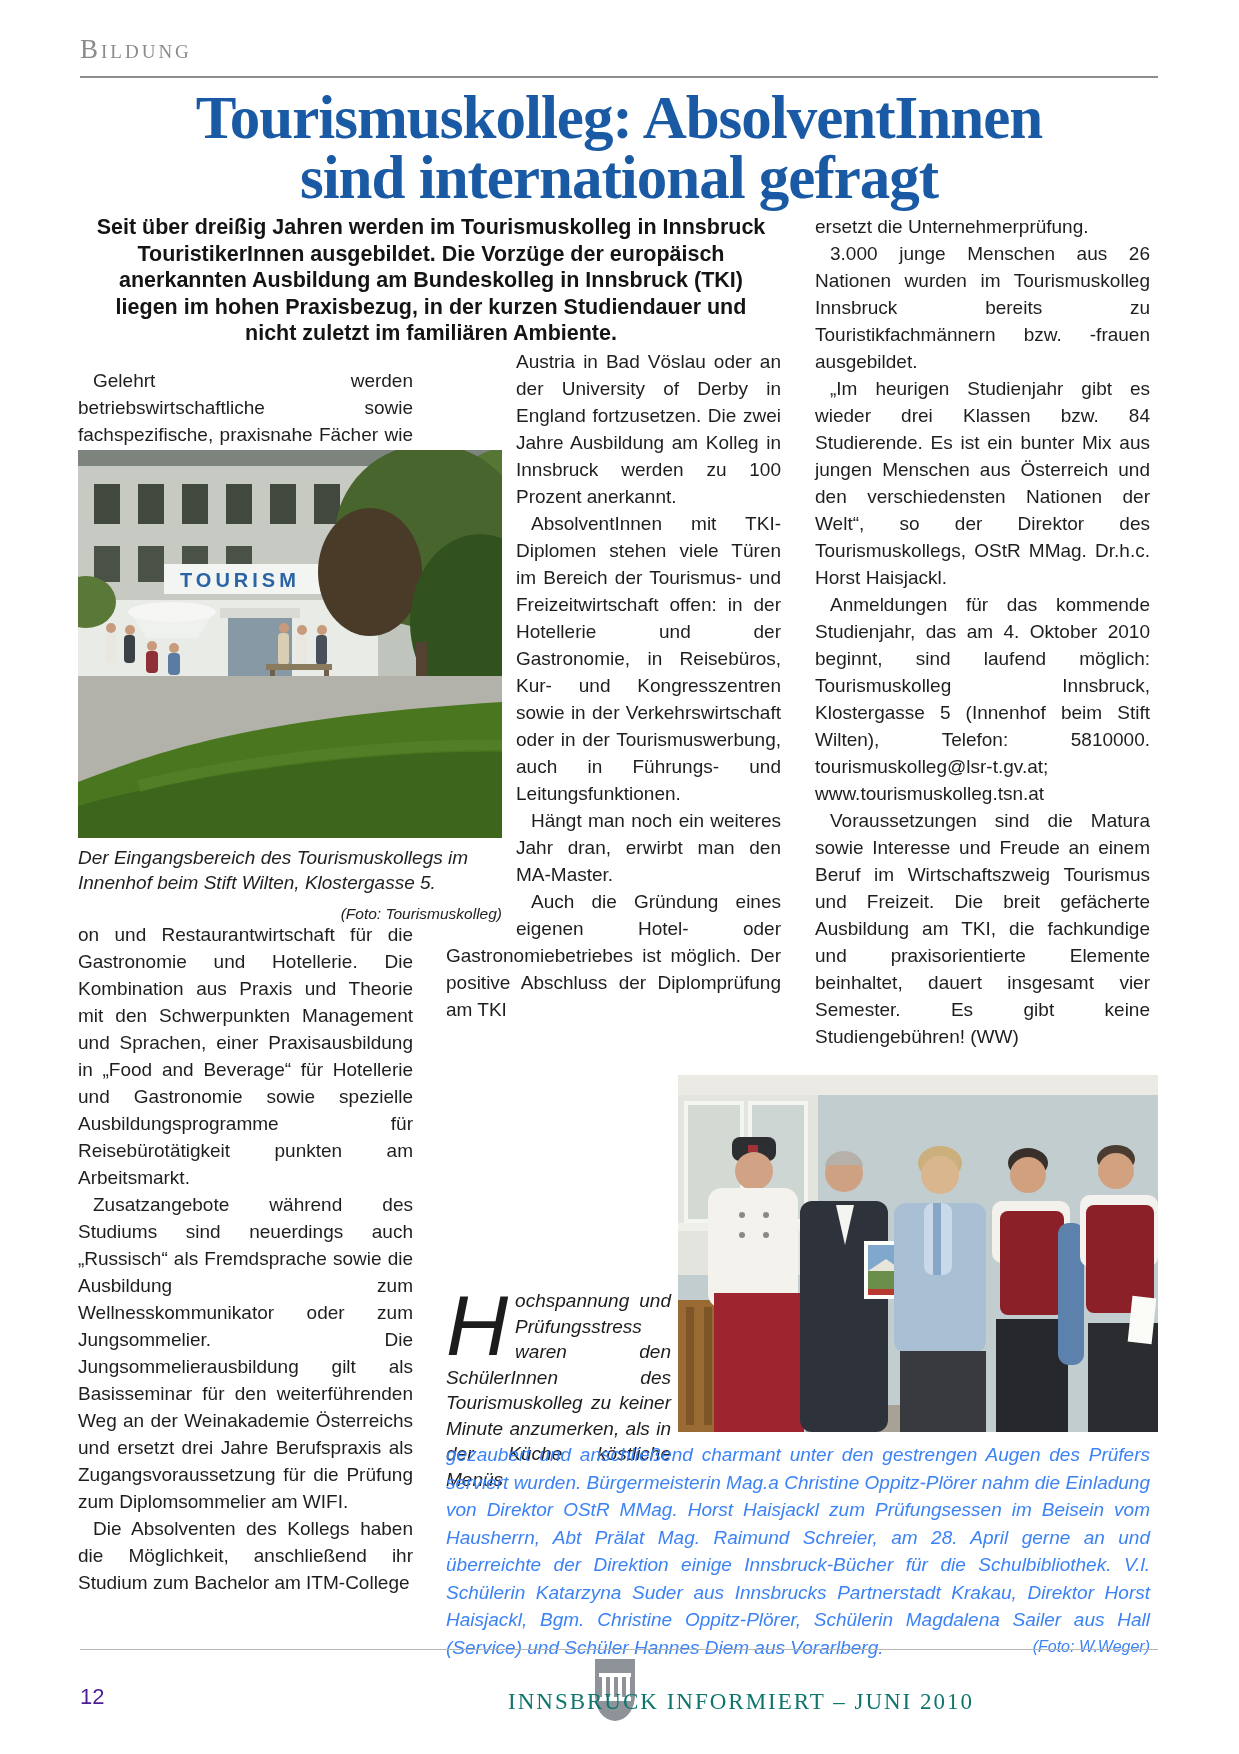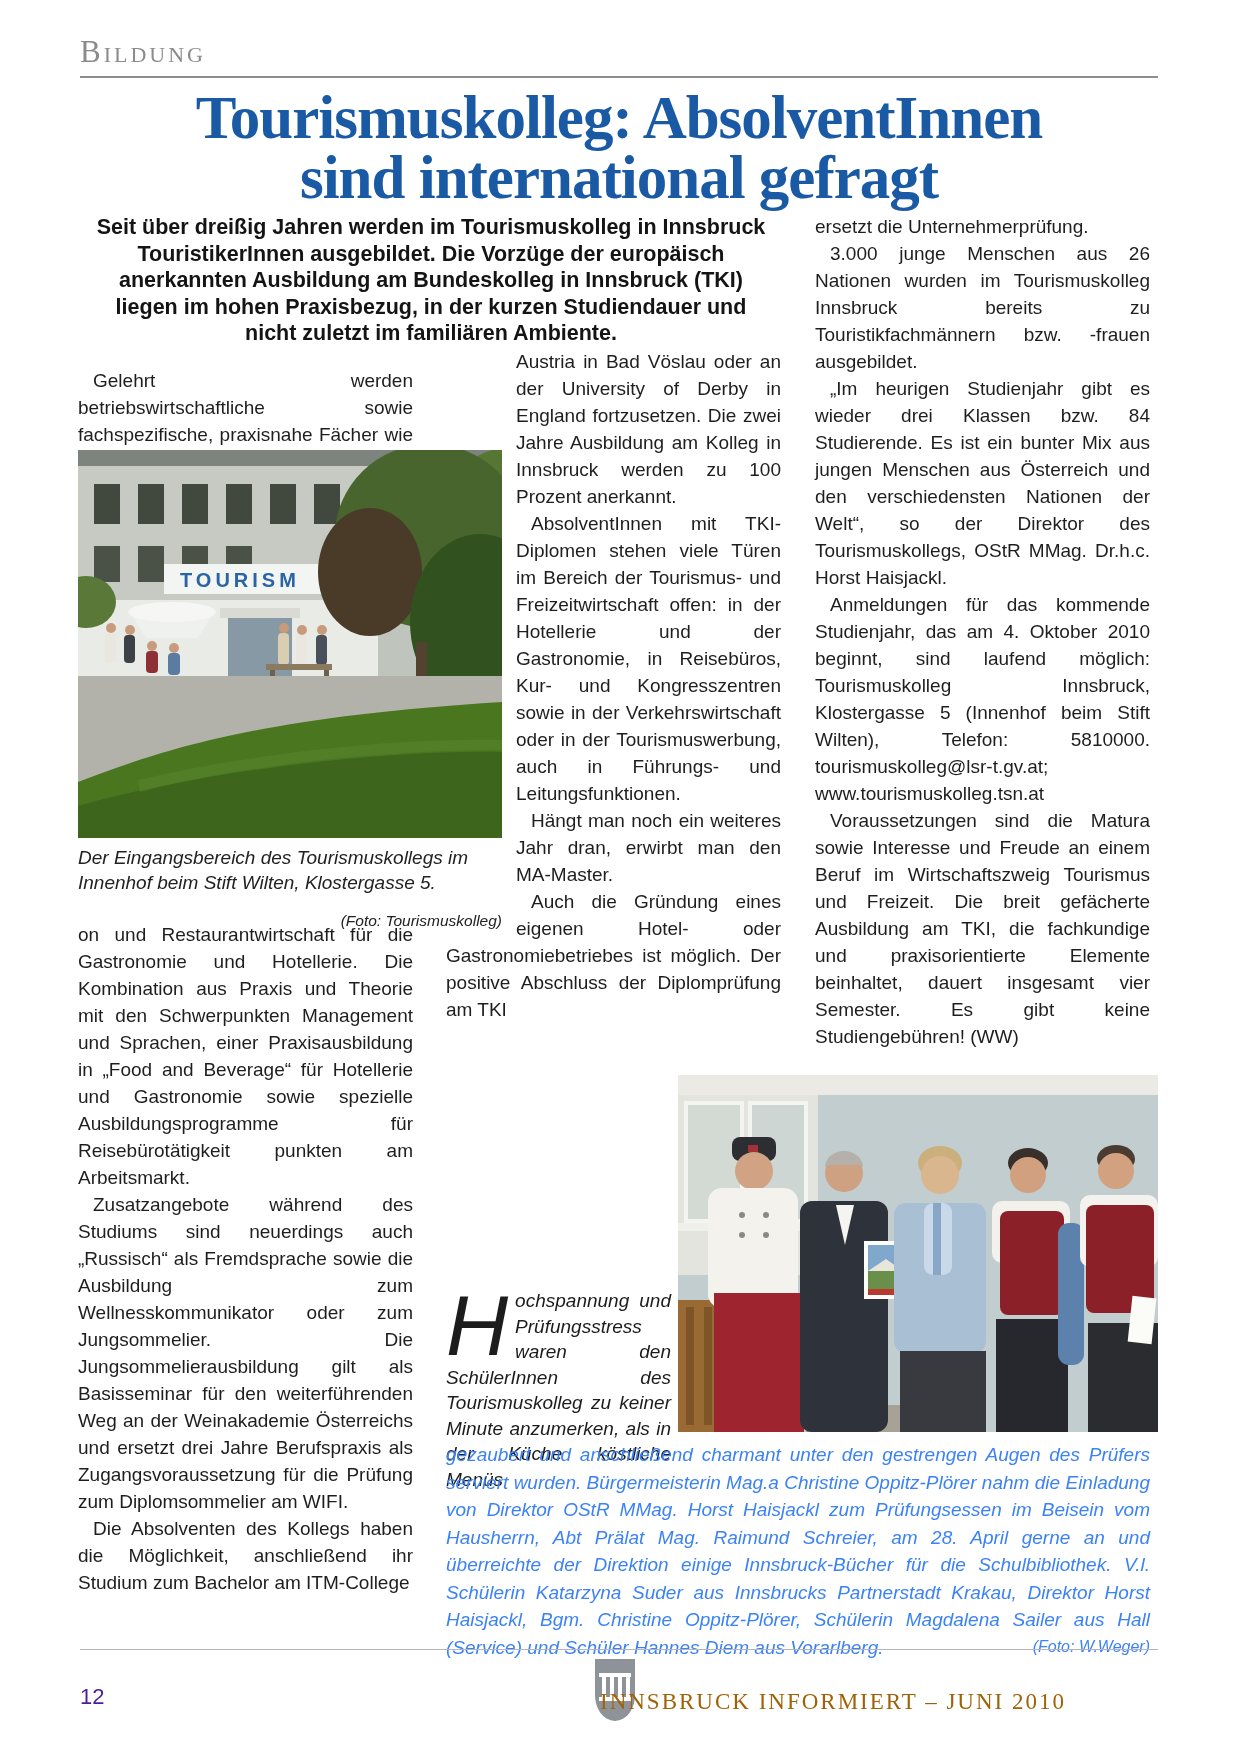--- a/index.html
+++ b/index.html
@@ -1,36 +1,36 @@
 <!DOCTYPE html>
 <html lang="de"><head>
 <meta charset="utf-8">
 <style>
   html,body{margin:0;padding:0;background:#e8e8e8;}
   .page{position:relative;width:1239px;height:1754px;background:#ffffff;overflow:hidden;
         font-family:"Liberation Sans","DejaVu Sans",sans-serif;color:#1e1e1e;}
   .abs{position:absolute;}
   .section-label{font-family:"Liberation Serif","DejaVu Serif",serif;font-variant:small-caps;
-        font-size:31px;letter-spacing:3px;color:#8b8b8b;}
+        font-size:27px;letter-spacing:3px;color:#8b8b8b;}
   .rule{background:#8e8e8e;height:2px;}
   .rule.thin{height:1px;background:#b5b5b5;}
   .headline{font-family:"Liberation Serif","DejaVu Serif",serif;font-weight:bold;
         font-size:61px;line-height:60px;color:#1a5aa5;text-align:center;letter-spacing:-1px;}
   .intro{font-weight:bold;font-size:21.5px;line-height:26.5px;text-align:center;color:#141414;}
   .body-col p{margin:0;text-align:justify;font-size:19px;line-height:27px;}
   .body-col p.ind{text-indent:15px;}
   .caption{font-style:italic;font-size:19px;line-height:24.5px;color:#222222;}
-  .caption .credit{display:block;text-align:right;font-size:15.5px;margin-top:14px;}
+  .caption .credit{display:block;text-align:right;font-size:15.5px;margin-top:7px;}
   .cap2{font-style:italic;font-size:19px;line-height:25.5px;text-align:justify;color:#1c1c1c;}
   .cap2-wide{font-style:italic;font-size:19px;line-height:27.5px;text-align:justify;color:#3b82f6;position:relative;}
   .dropcap{float:left;font-size:86px;line-height:64px;font-style:italic;margin:5px 7px 0 0;color:#1c1c1c;}
   .credit2{position:absolute;right:0;bottom:1px;font-size:16px;font-style:italic;}
   .footer-num{font-size:22px;color:#4c1d95;}
   .footer-mag{font-family:"Liberation Serif","DejaVu Serif",serif;font-size:23px;
-        letter-spacing:2px;color:#a16207;text-align:center;}
+        letter-spacing:2px;color:#0f766e;text-align:left;}
   .wrap-spacer{float:left;width:70px;height:508px;margin-top:84px;}
   svg{display:block;}
 </style>
 </head>
 <body>
 
 <div class="page">
 
   <div class="abs section-label" style="left:80px;top:34px;">Bildung</div>
   <div class="abs rule" style="left:80px;top:76px;width:1078px;"></div>

